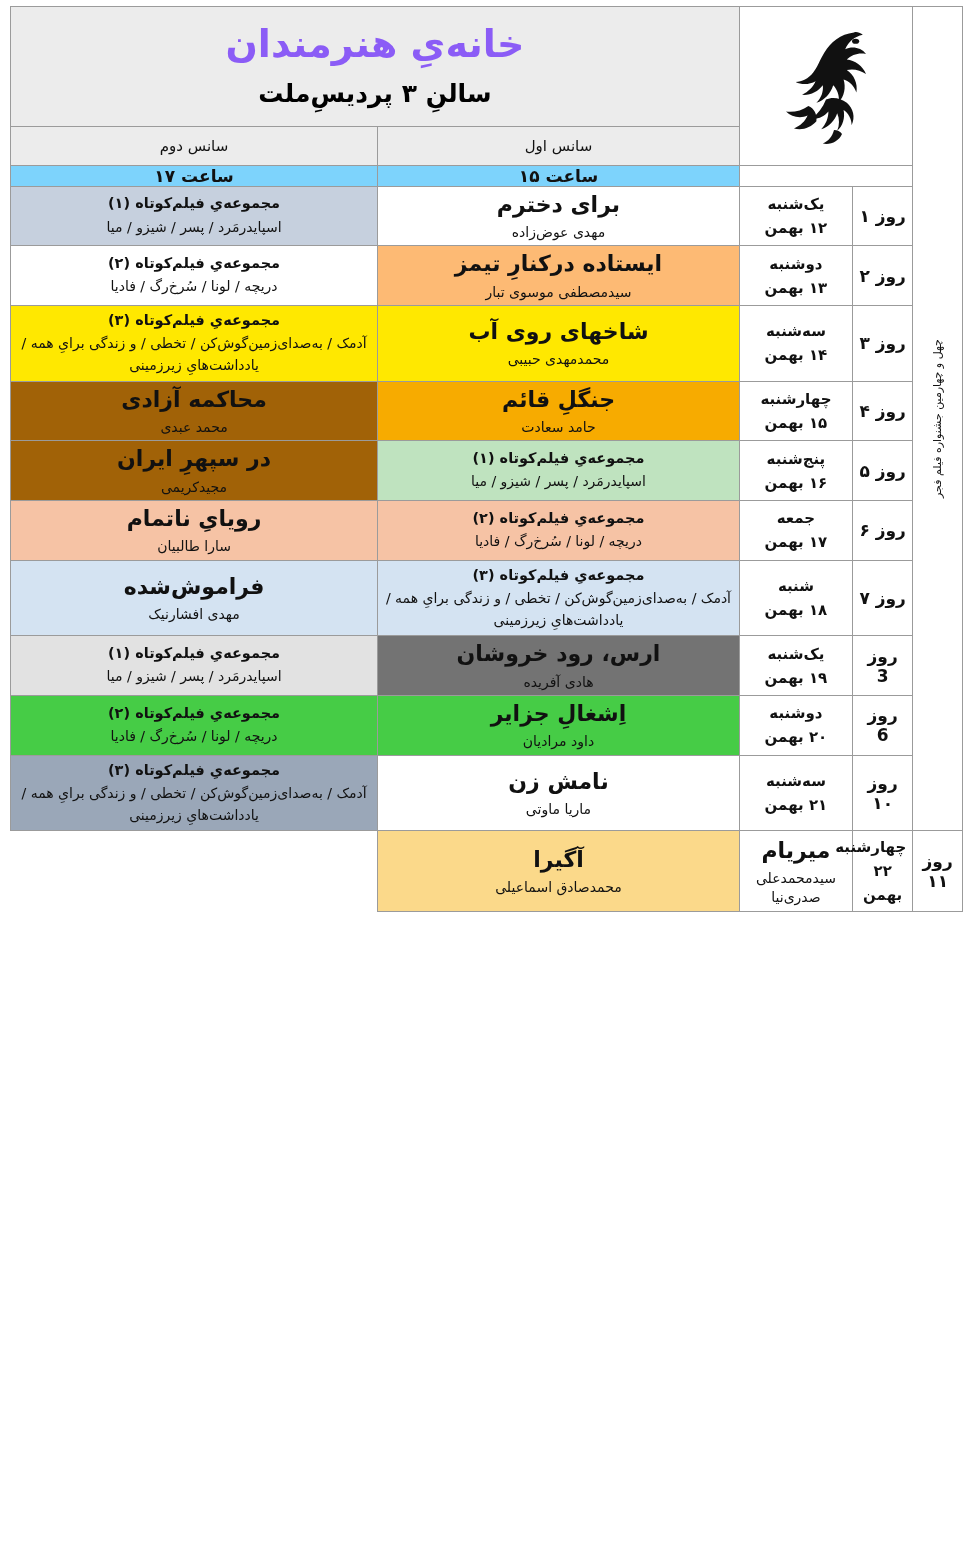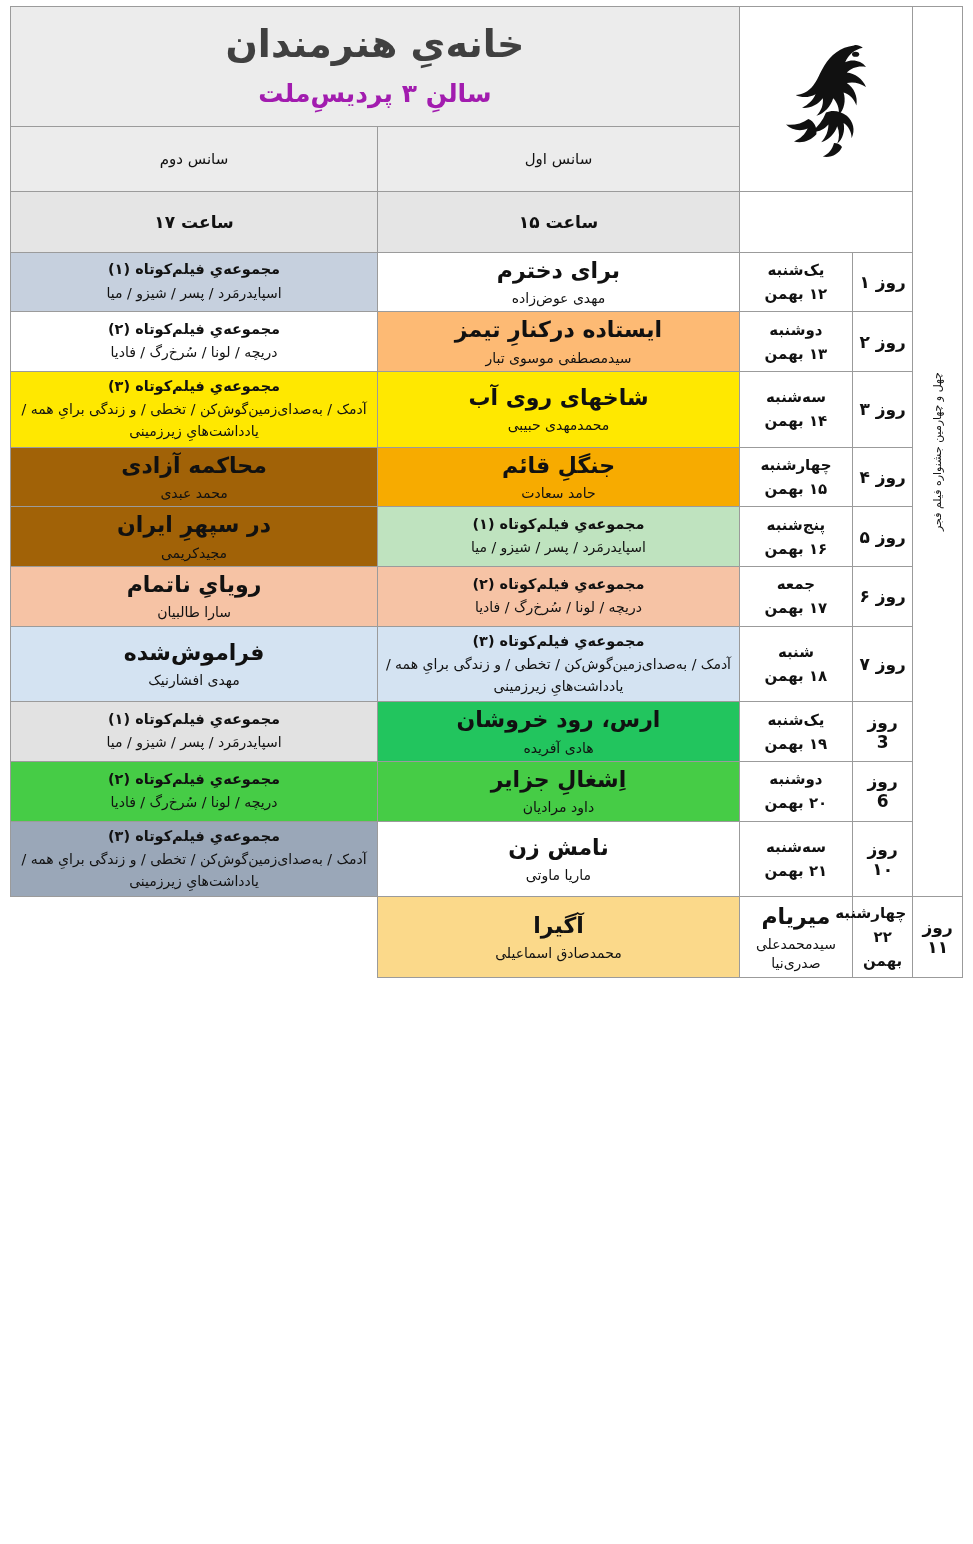--- a/index.html
+++ b/index.html
@@ -75,39 +75,39 @@
   }
   .title-cell {
     background: #ececec;
     padding: 14px 10px 18px 10px !important;
   }
   .title-main {
     font-size: 38px;
     font-weight: bold;
     letter-spacing: -0.5px;
     line-height: 1.25;
-    color: #404040;
+    color: #8b5cf6;
   }
   .title-sub {
     font-size: 25px;
     font-weight: bold;
     margin-top: 10px;
-    color: #a21caf;
+    color: #000000;
   }
   .sans-label {
     background: #ececec;
     font-size: 15px;
-    padding: 23px 6px !important;
+    padding: 10px 6px !important;
     margin-top: 12px;
   }
   .sans-time {
-    background: #e5e5e5;
+    background: #7dd3fc;
     font-size: 17px;
     font-weight: bold;
-    padding: 20px 6px !important;
+    padding: 0 6px !important;
   }
   .blank-cell { background: #ffffff; border: 1px solid #9b9b9b; }
 
   
   .day-cell {
     font-size: 17px;
     font-weight: bold;
     background: #ffffff;
   }
   .date-cell {
@@ -288,21 +288,21 @@
             <div class="film-title">فراموش‌شده</div>
             <div class="film-director">مهدی افشارنیک</div>
           </td>
         </tr>
         <tr>
           <td class="day-cell">روز 3</td>
           <td class="date-cell">
             <div>یک‌شنبه</div>
             <div>۱۹ بهمن</div>
           </td>
-          <td class="slot" style="background: #22c55e;">
+          <td class="slot" style="background: #737373;">
             <div class="film-title">ارس، رود خروشان</div>
             <div class="film-director">هادی آفریده</div>
           </td>
           <td class="slot" style="background: rgb(226, 226, 226);">
             <div class="shorts-title">مجموعه‌یِ فیلم‌کوتاه (۱)</div>
             <div class="shorts-list">اسپایدرمَرد / پسر / شیزو / میا</div>
           </td>
         </tr>
         <tr>
           <td class="day-cell">روز 6</td>

